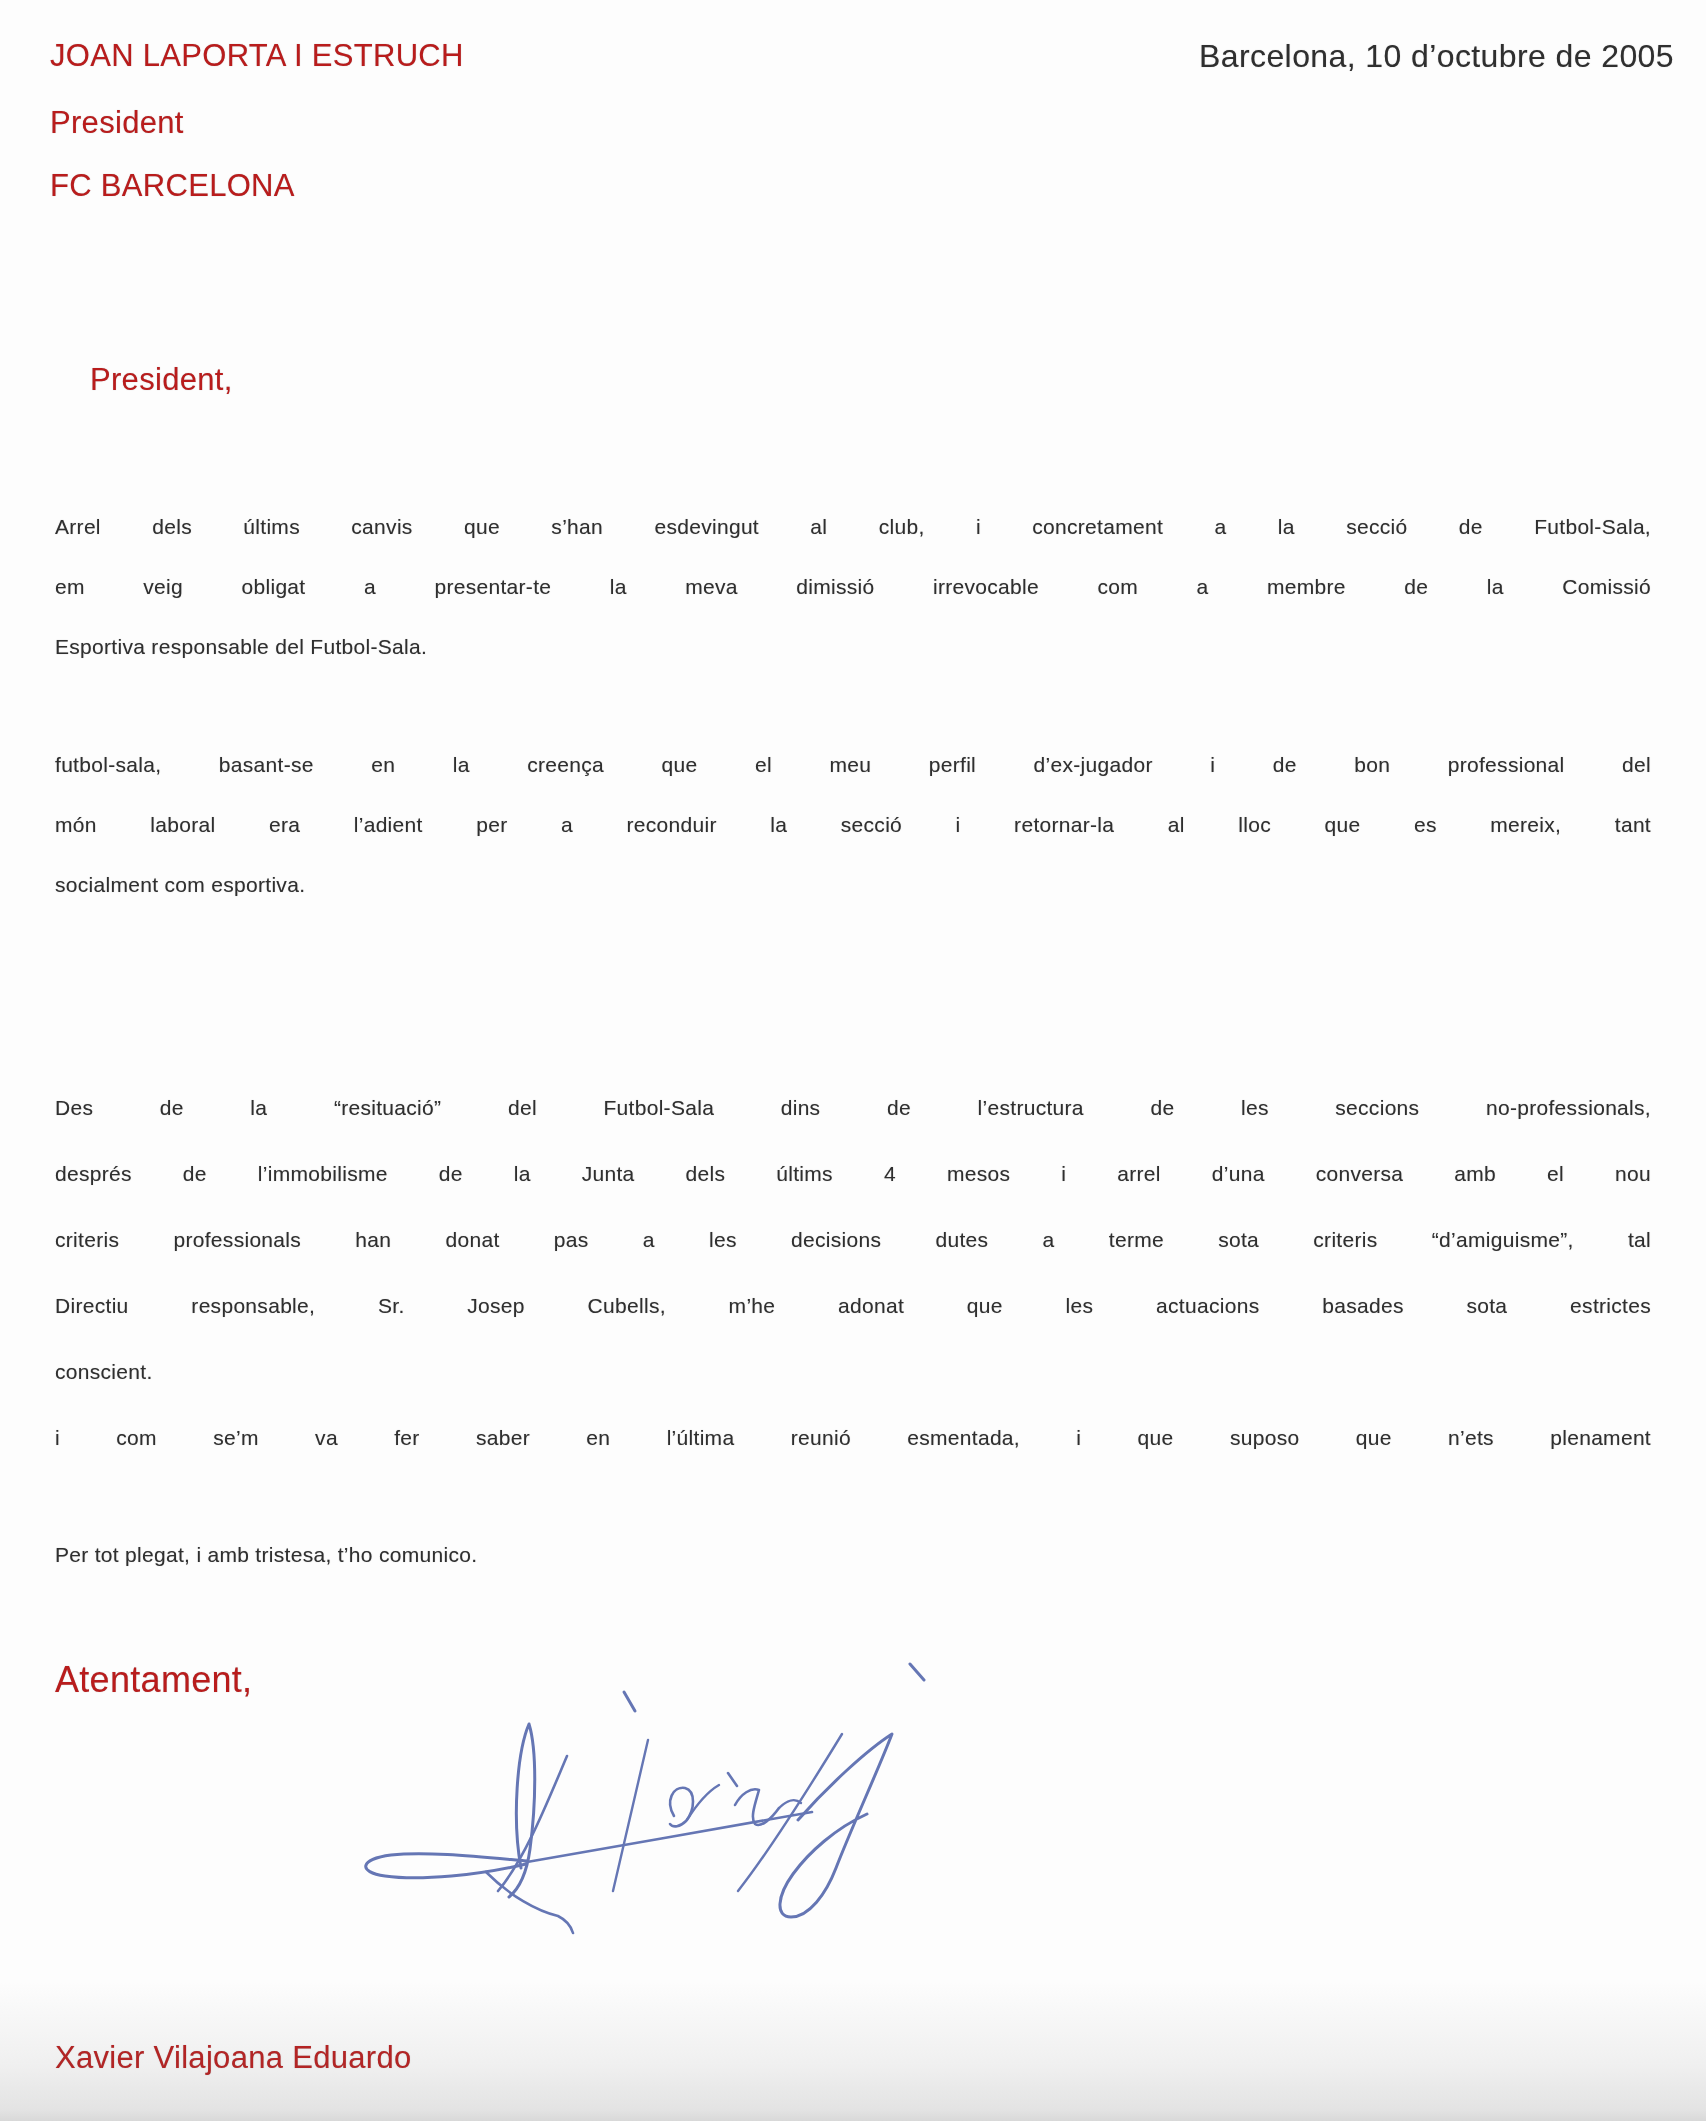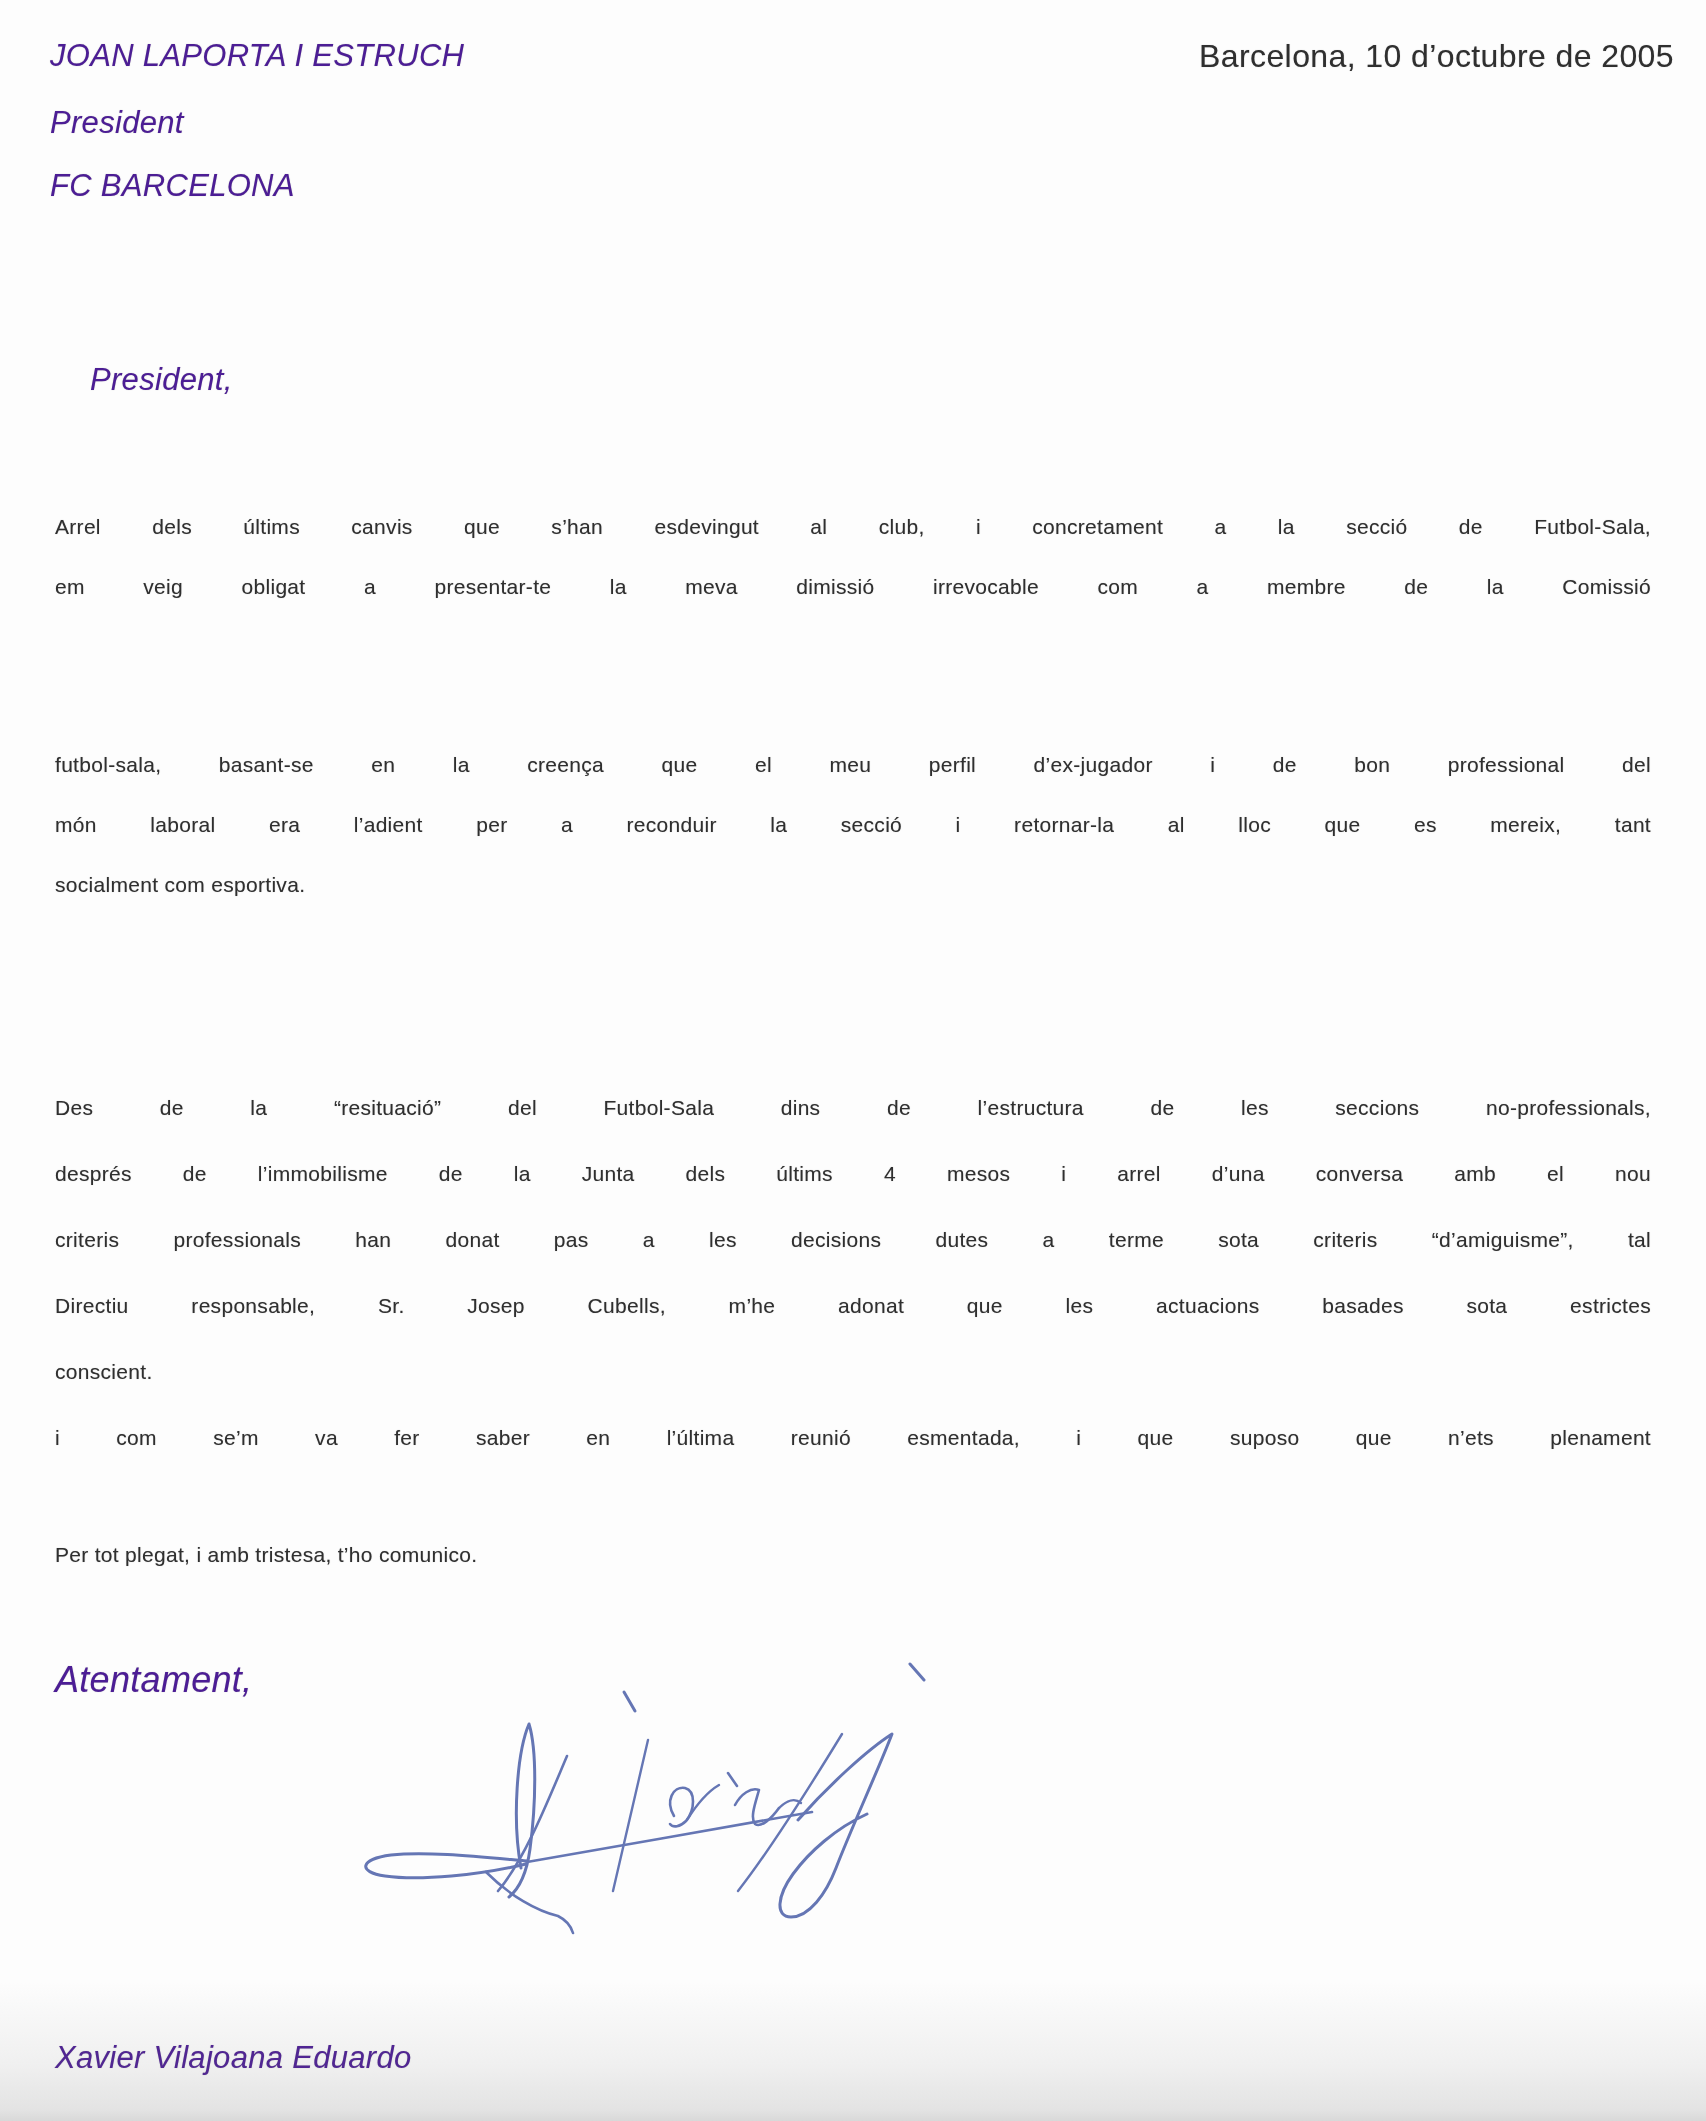--- a/index.html
+++ b/index.html
@@ -13,24 +13,23 @@
     height: 2121px;
     background: #fdfdfd;
     overflow: hidden;
     font-family: "Liberation Sans", "DejaVu Sans", sans-serif;
     color: #2f2f2f;
   }
   .txt {
     position: absolute;
     font-size: 30px;
     letter-spacing: 0.3px;
-    color: #4c1d95;
+    color: #b91c1c;
     text-shadow: 0 0 1px rgba(60,60,60,0.35);
     white-space: nowrap;
-    font-style: italic;
   }
   .header-line { font-size: 31px; }
   .dateline {
     position: absolute;
     top: 38px;
     right: 32px;
     font-size: 32px;
     letter-spacing: 0.4px;
     text-shadow: 0 0 1px rgba(60,60,60,0.35);
     white-space: nowrap;
@@ -85,20 +84,21 @@
   <div class="txt header-line" style="left:50px; top:105px;">President</div>
   <div class="txt header-line" style="left:50px; top:168px;">FC BARCELONA</div>
 
   <div class="dateline">Barcelona, 10 d’octubre de 2005</div>
 
   <div class="txt" style="left:53px; top:362px; font-size:31px;margin-left:37px;">President,</div>
 
   <div class="para lh60" style="top:497px;">
     <div class="line stretch">Arrel dels últims canvis que s’han esdevingut al club, i concretament a la secció de Futbol-Sala,</div>
     <div class="line stretch">em veig obligat a presentar-te la meva dimissió irrevocable com a membre de la Comissió</div>
+    <div class="line last">Esportiva responsable del Futbol-Sala.</div>
   </div>
 
   <div class="para lh60" style="top:735px;">
     <div class="line stretch">futbol-sala, basant-se en la creença que el meu perfil d’ex-jugador i de bon professional del</div>
     <div class="line stretch">món laboral era l’adient per a reconduir la secció i retornar-la al lloc que es mereix, tant</div>
     <div class="line last">socialment com esportiva.</div>
   </div>
 
   <div class="para lh66" style="top:1075px;">
     <div class="line stretch">Des de la “resituació” del Futbol-Sala dins de l’estructura de les seccions no-professionals,</div>

